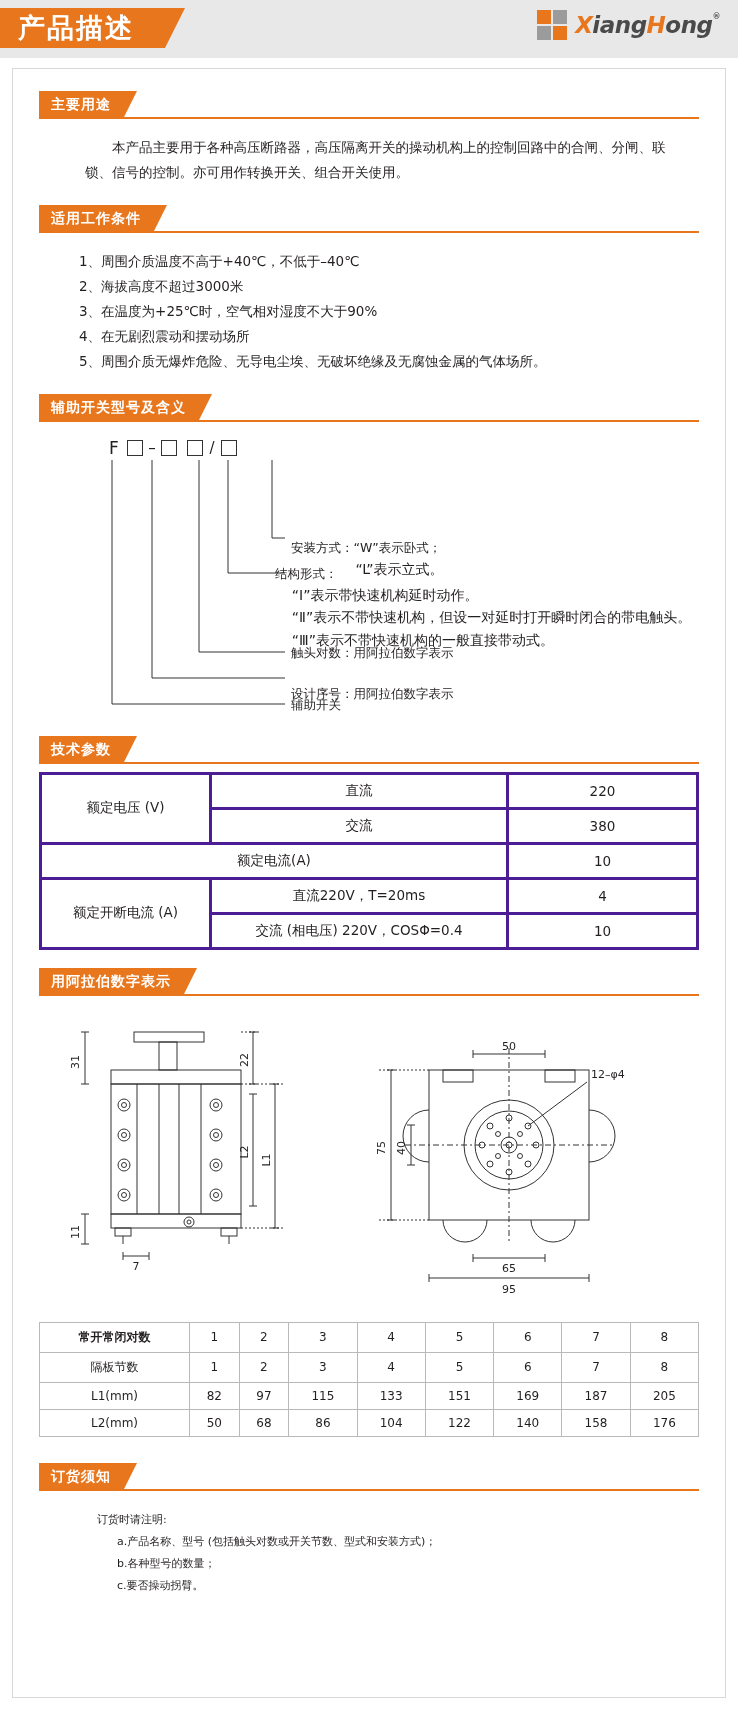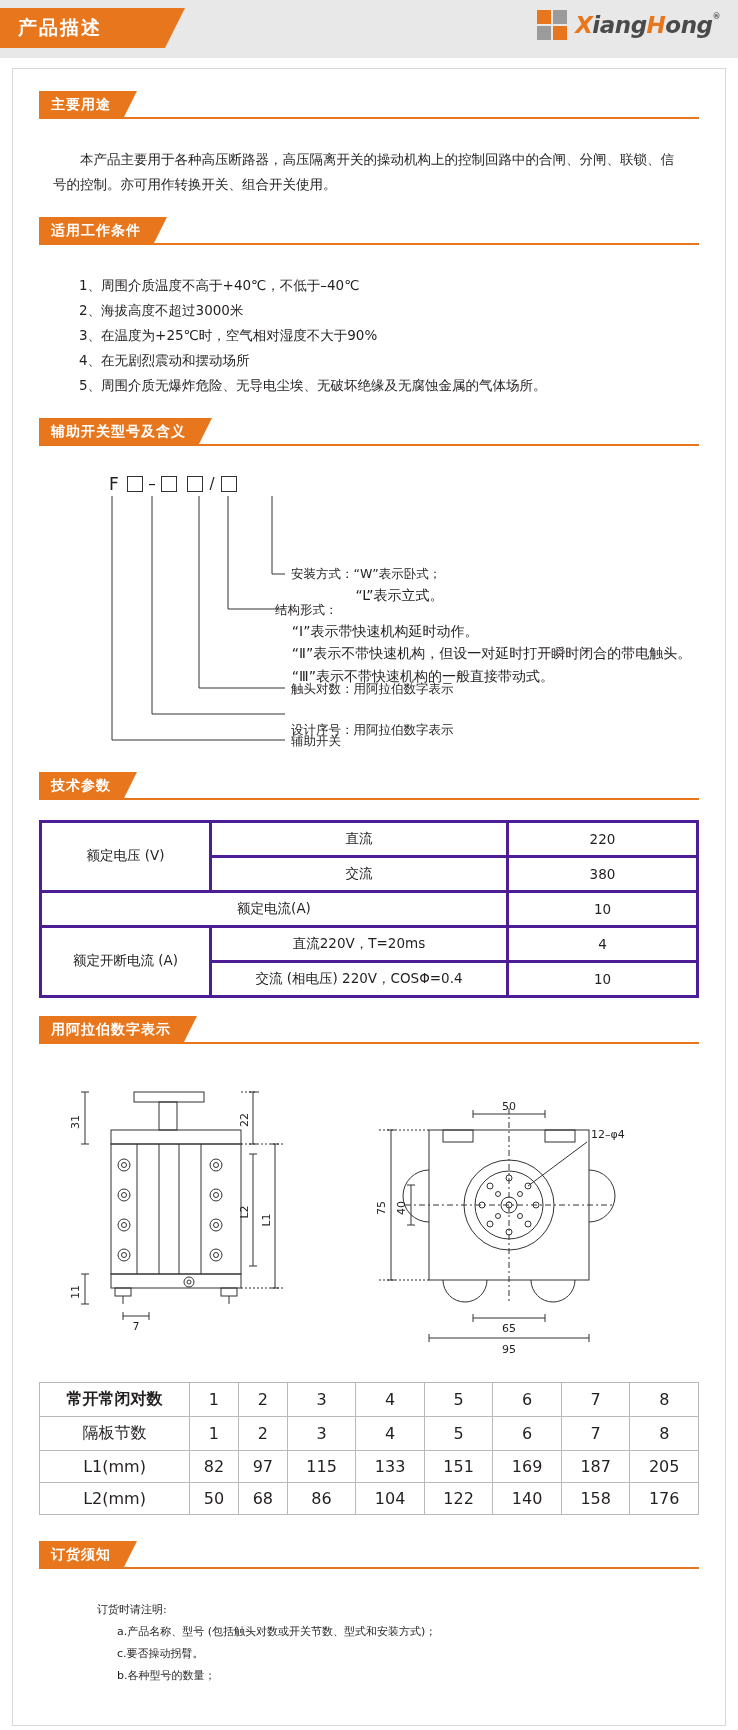--- a/index.html
+++ b/index.html
@@ -17,21 +17,21 @@
   .header {
     height: 58px;
     background: #e8e8e8;
     position: relative;
   }
   .header .title-bar {
     position:absolute; left:0; top:8px;
     height: 40px; width: 165px;
     background: #e8761d;
     color:#fff;
-    font-size: 19px; font-weight: bold; letter-spacing: 2px;
+    font-size: 27px; font-weight: bold; letter-spacing: 2px;
     display:flex; align-items:center; padding-left: 18px;
   }
   .header .title-bar:after {
     content:""; position:absolute; right:-20px; top:0;
     border-top: 40px solid #e8761d;
     border-right: 20px solid transparent;
   }
   .logo-wrap { position:absolute; right: 18px; top: 8px; display:flex; align-items:center; gap:6px; }
   .logo-mark { width:34px; height:34px; position:relative; }
   .logo-mark .sq { position:absolute; width:14px; height:14px; }
@@ -49,38 +49,38 @@
   .frame {
     margin: 10px 12px 14px 12px;
     border: 1px solid #d8d8d8;
     padding: 22px 26px 26px 26px;
     background:#fff;
     min-height: 1630px;
   }
 
   
   .sec { margin-bottom: 6px; }
-  .sec-head { position:relative; height: 28px; margin-bottom: 20px; }
+  .sec-head { position:relative; height: 28px; margin-bottom: 8px; }
   .sec-head .tab {
     position:absolute; left:0; top:0;
     height:28px; background:#e8761d; color:#fff;
     font-size:14px; font-weight:bold; letter-spacing:1px;
     display:flex; align-items:center; padding:0 12px;
   }
   .sec-head .tab:after {
     content:""; position:absolute; right:-14px; top:0;
     border-top:28px solid #e8761d; border-right:14px solid transparent;
   }
   .sec-head .rule {
     position:absolute; left:0; right:0; bottom:0;
     height:2px; background:#e8761d;
   }
 
   .sec-body { padding: 8px 14px 14px 14px; font-size: 13.5px; line-height: 1.85; }
-  .indent { text-indent: 2em; }
+  .indent { text-indent: 2em; margin-left: 32px; }
   .list-line { padding-left: 26px; }
 
   
   .model { position:relative; height: 300px; margin: 6px 0 0 0; }
   .model .code-row { position:absolute; left: 62px; top: 8px; display:flex; align-items:center; gap:0; }
   .model .ch { font-size:17px; width:26px; text-align:center; }
   .box { width:16px; height:16px; border:1px solid #333; display:inline-block; }
   .dash { width:18px; text-align:center; font-size:15px; }
   .slash { width:18px; text-align:center; font-size:15px; }
 
@@ -90,21 +90,21 @@
 
   
   table.tech { width: 100%; border-collapse: collapse; font-size: 13.5px; margin-top:8px;}
   table.tech td { border:3px solid #4c1d95; padding: 7px 4px; text-align:center; }
   table.tech td.left { width: 170px; }
 
   
   .drawing { width:100%; height: 300px; margin-top: 6px; }
 
   
-  table.dims { width:100%; border-collapse: collapse; font-size:16px; margin-top: 8px; }
+  table.dims { width:100%; border-collapse: collapse; font-size:12px; margin-top: 8px; }
   table.dims td { border:1px solid #b9b9b9; padding: 6px 2px; text-align:center; }
   table.dims td.rowhead { width: 150px; }
 
   .order-body { padding: 10px 14px 6px 58px; font-size: 11px; line-height:2; }
   .order-body .ln { }
   .order-body .ln.sub { padding-left: 20px; }
 </style>
 </head>
 <body>
 
@@ -175,21 +175,21 @@
 
           <path d="M189,30 L189,143 L246,143" stroke="#333" fill="none" stroke-width="1"></path>
 
           <path d="M160,30 L160,222 L246,222" stroke="#333" fill="none" stroke-width="1"></path>
 
           <path d="M113,30 L113,248 L246,248" stroke="#333" fill="none" stroke-width="1"></path>
 
           <path d="M73,30 L73,274 L246,274" stroke="#333" fill="none" stroke-width="1"></path>
         </svg>
 
-        <div class="mlabel" style="left:252px; top:98px;">
+        <div class="mlabel" style="left:252px; top:108px;">
           <span>安装方式：“W”表示卧式；</span>
           <span class="sub" style="padding-left:4.6em">“L”表示立式。</span>
         </div>
 
         <div class="mlabel" style="left:236px; top:134px;">
           <span>结构形式：</span>
           <span class="sub" style="padding-left:1.2em">“Ⅰ”表示带快速机构延时动作。</span>
           <span class="sub" style="padding-left:1.2em">“Ⅱ”表示不带快速机构，但设一对延时打开瞬时闭合的带电触头。</span>
           <span class="sub" style="padding-left:1.2em">“Ⅲ”表示不带快速机构的一般直接带动式。</span>
         </div>
@@ -427,19 +427,19 @@
     </div>
 
     <div class="sec" style="margin-top:26px">
       <div class="sec-head">
         <div class="tab">订货须知</div>
         <div class="rule"></div>
       </div>
       <div class="order-body">
         <div class="ln">订货时请注明:</div>
         <div class="ln sub">a.产品名称、型号 (包括触头对数或开关节数、型式和安装方式)；</div>
+        <div class="ln sub">b.各种型号的数量；</div>
         <div class="ln sub">c.要否操动拐臂。</div>
-        <div class="ln sub">b.各种型号的数量；</div>
       </div>
     </div>
 
   </div>
 </div>
 
 </body></html>

